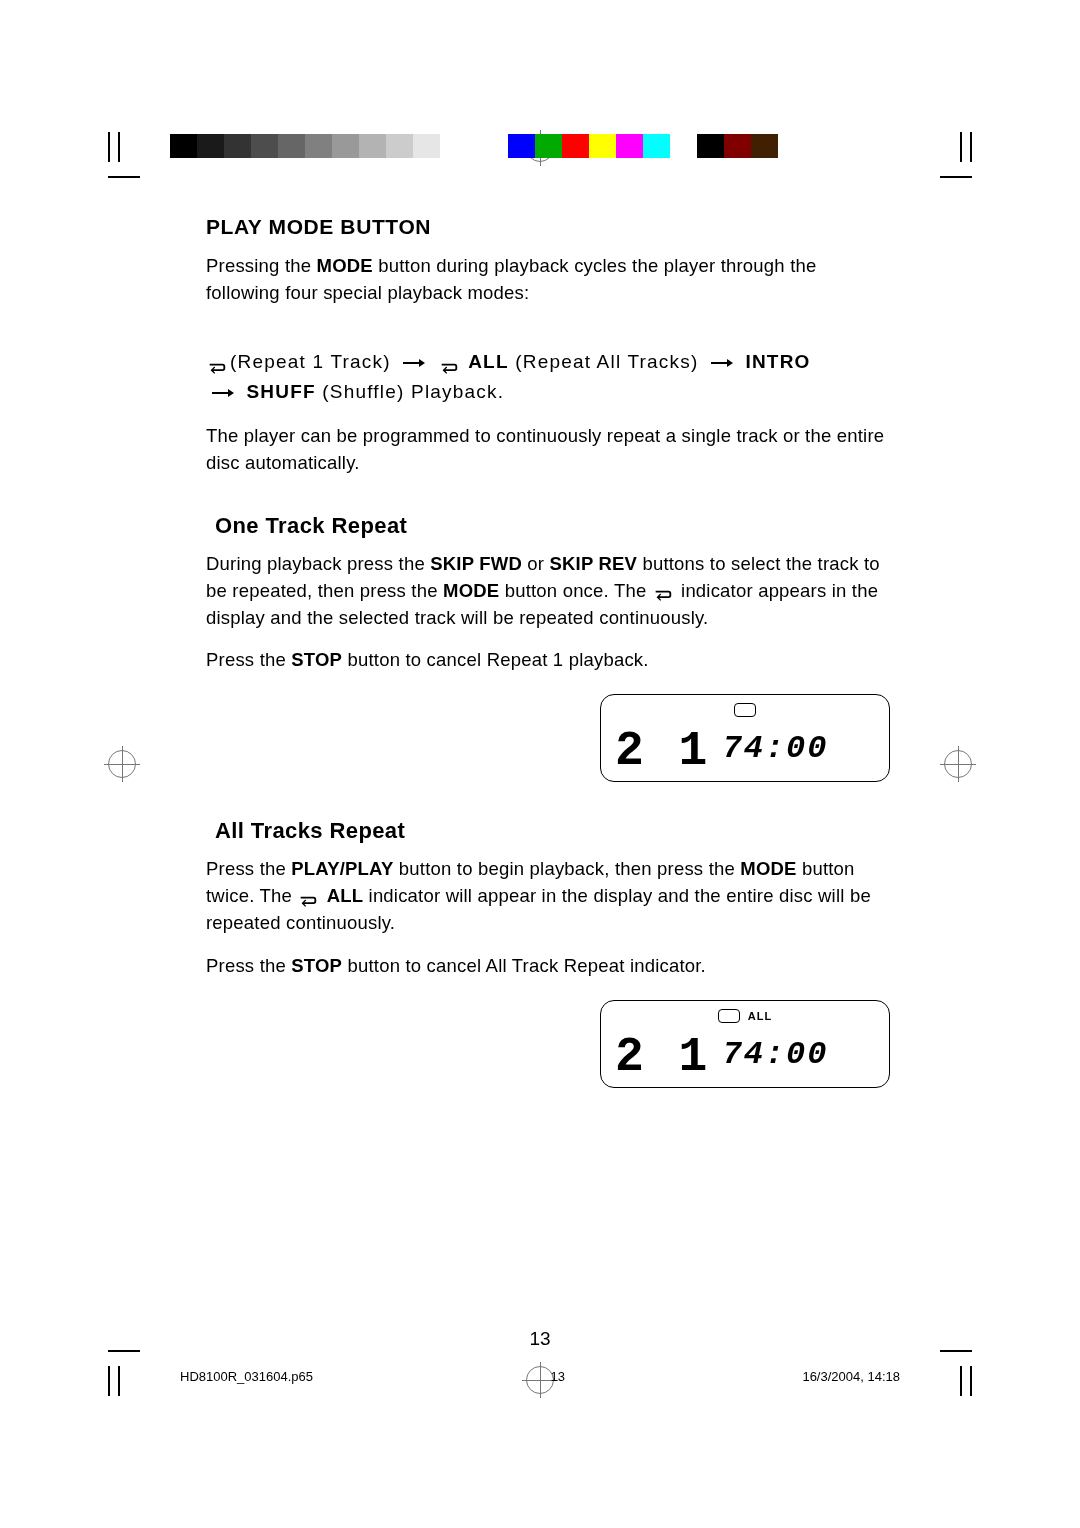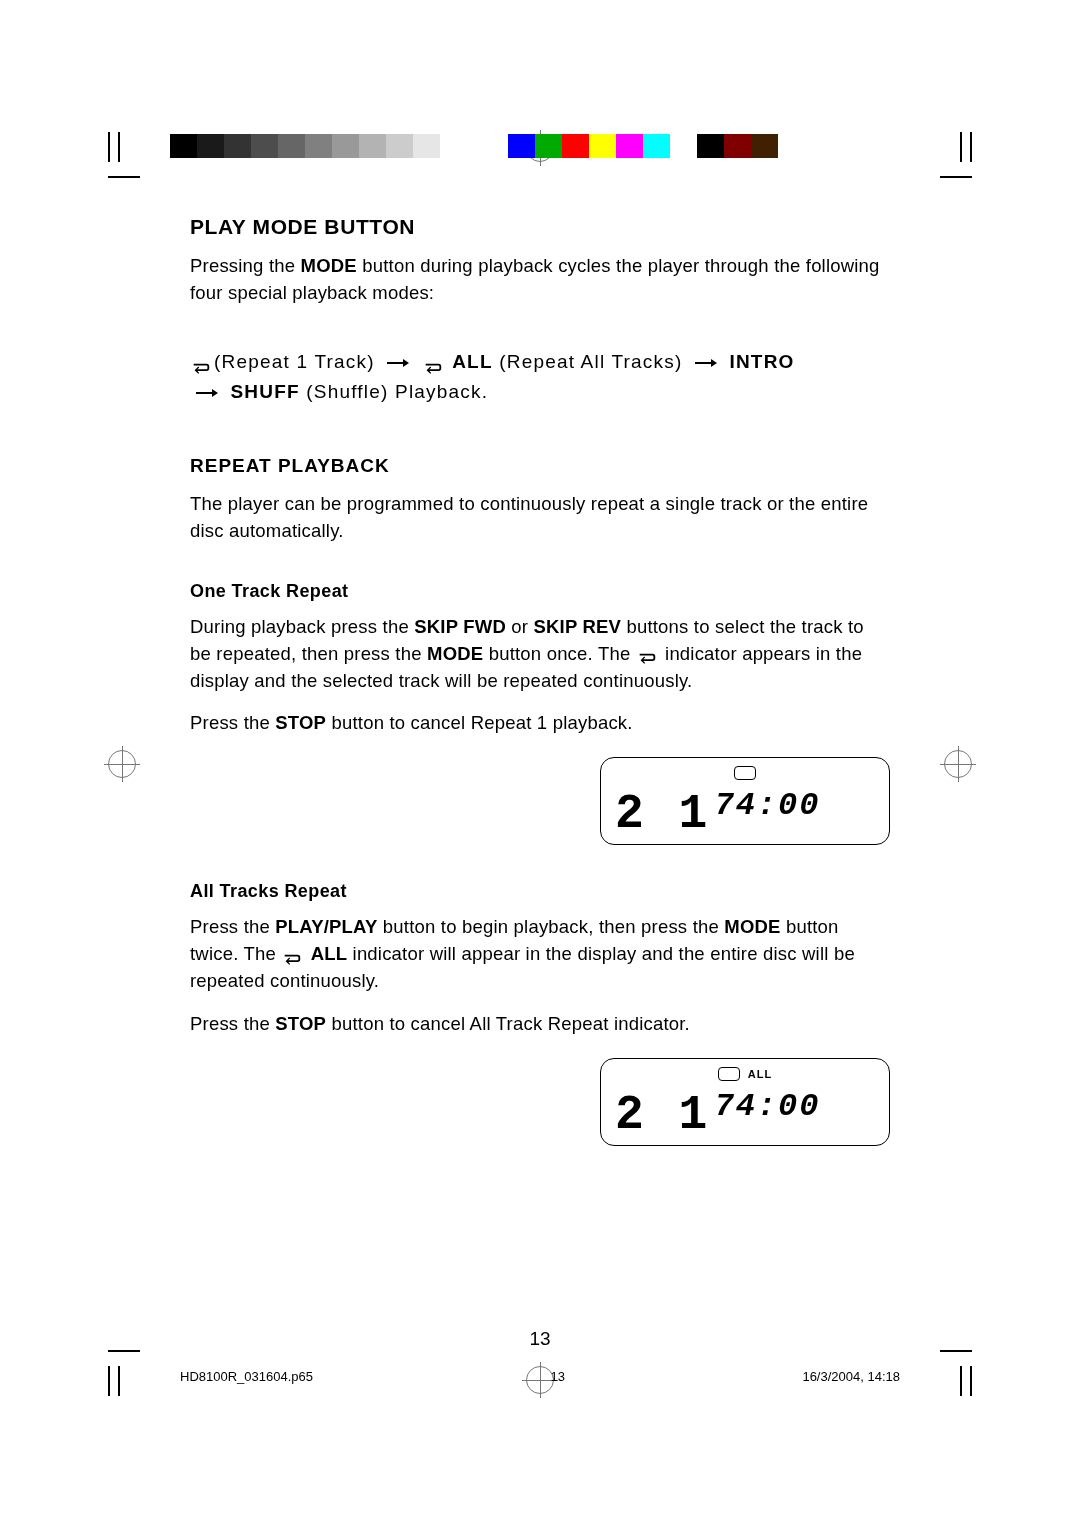--- a/index.html
+++ b/index.html
@@ -85,21 +85,21 @@
   .color .sw:nth-child(5){background:#f0f;}
   .color .sw:nth-child(6){background:#0ff;}
   .color .sw:nth-child(7){background:#fff;}
   .color .sw:nth-child(8){background:#000;}
   .color .sw:nth-child(9){background:#800000;}
   .color .sw:nth-child(10){background:#402000;}
 
   
   .col {
     position:absolute;
-    left:190px;
+    left:206px;
     right:190px;
     top:215px;
   }
   h2.play-mode {
     font-size:21px;
     font-weight:bold;
     letter-spacing:0.6px;
     margin:0 0 14px 0;
   }
   p { font-size:18.5px; line-height:1.45; margin:0 0 16px 0; letter-spacing:0.2px; }
@@ -113,23 +113,23 @@
     width:22px; height:16px;
     margin-right:2px;
   }
   h3.section {
     font-size:19px;
     font-weight:bold;
     letter-spacing:1px;
     margin:48px 0 14px 0;
   }
   h4.sub {
-    font-size:18px;
-    font-weight:bold;
-    margin:36px 0 12px 0;
+    font-size:22px;
+    font-weight:bold;
+    margin:36px 0 12px 9px;
     letter-spacing:0.4px;
   }
 
   
   .lcd-wrap {
     display:flex;
     justify-content:flex-end;
     margin:20px 0 0 0;
   }
   .lcd {
@@ -162,22 +162,22 @@
   }
   .lcd .big {
     position:absolute;
     bottom:6px;
     left:14px;
     font-family:"Courier New",monospace;
     font-size:44px;
     font-weight:bold;
     letter-spacing:3px;
     display:flex;
-    align-items:flex-start;
-    gap:4px;
+    align-items:center;
+    gap:12px;
   }
   .lcd .big .trk  { font-size:48px; line-height:1; }
   .lcd .big .time { font-size:32px; line-height:1; letter-spacing:2px; margin-bottom:4px;font-style:italic; }
 
   
   .pagenum {
     position:absolute;
     bottom:178px;
     left:0; right:0;
     text-align:center;
@@ -276,21 +276,20 @@
             <path d="M0 4h16V1l6 4-6 4V6H0z" fill="#000"></path>
           </svg></span>
       <span class="bold">INTRO</span>
       <br>
       <span class="arrow"><svg width="22" height="10" viewBox="0 0 22 10">
             <path d="M0 4h16V1l6 4-6 4V6H0z" fill="#000"></path>
           </svg></span>
       <span class="bold">SHUFF</span><span> (Shuffle) Playback.</span>
     </p>
 
-    <h3 class="section">REPEAT PLAYBACK</h3>
     <p>The player can be programmed to continuously repeat a single track or the entire disc automatically.</p>
 
     <h4 class="sub">One Track Repeat</h4>
     <p>
       <span>During playback press the </span><span class="bold">SKIP FWD</span><span> or </span><span class="bold">SKIP REV</span><span> buttons to select the track to be repeated, then press the </span><span class="bold">MODE</span><span> button once. The </span>
       <span class="repeat-icon">
         <svg viewBox="0 0 24 16">
             <path d="M4 3h14a3 3 0 0 1 3 3v2a3 3 0 0 1-3 3H8l2 2-1 1-4-4 4-4 1 1-2 2h10a1 1 0 0 0 1-1V6a1 1 0 0 0-1-1H4z" fill="#000"></path>
           </svg>
       </span><span> indicator appears in the display and the selected track will be repeated continuously.</span>

